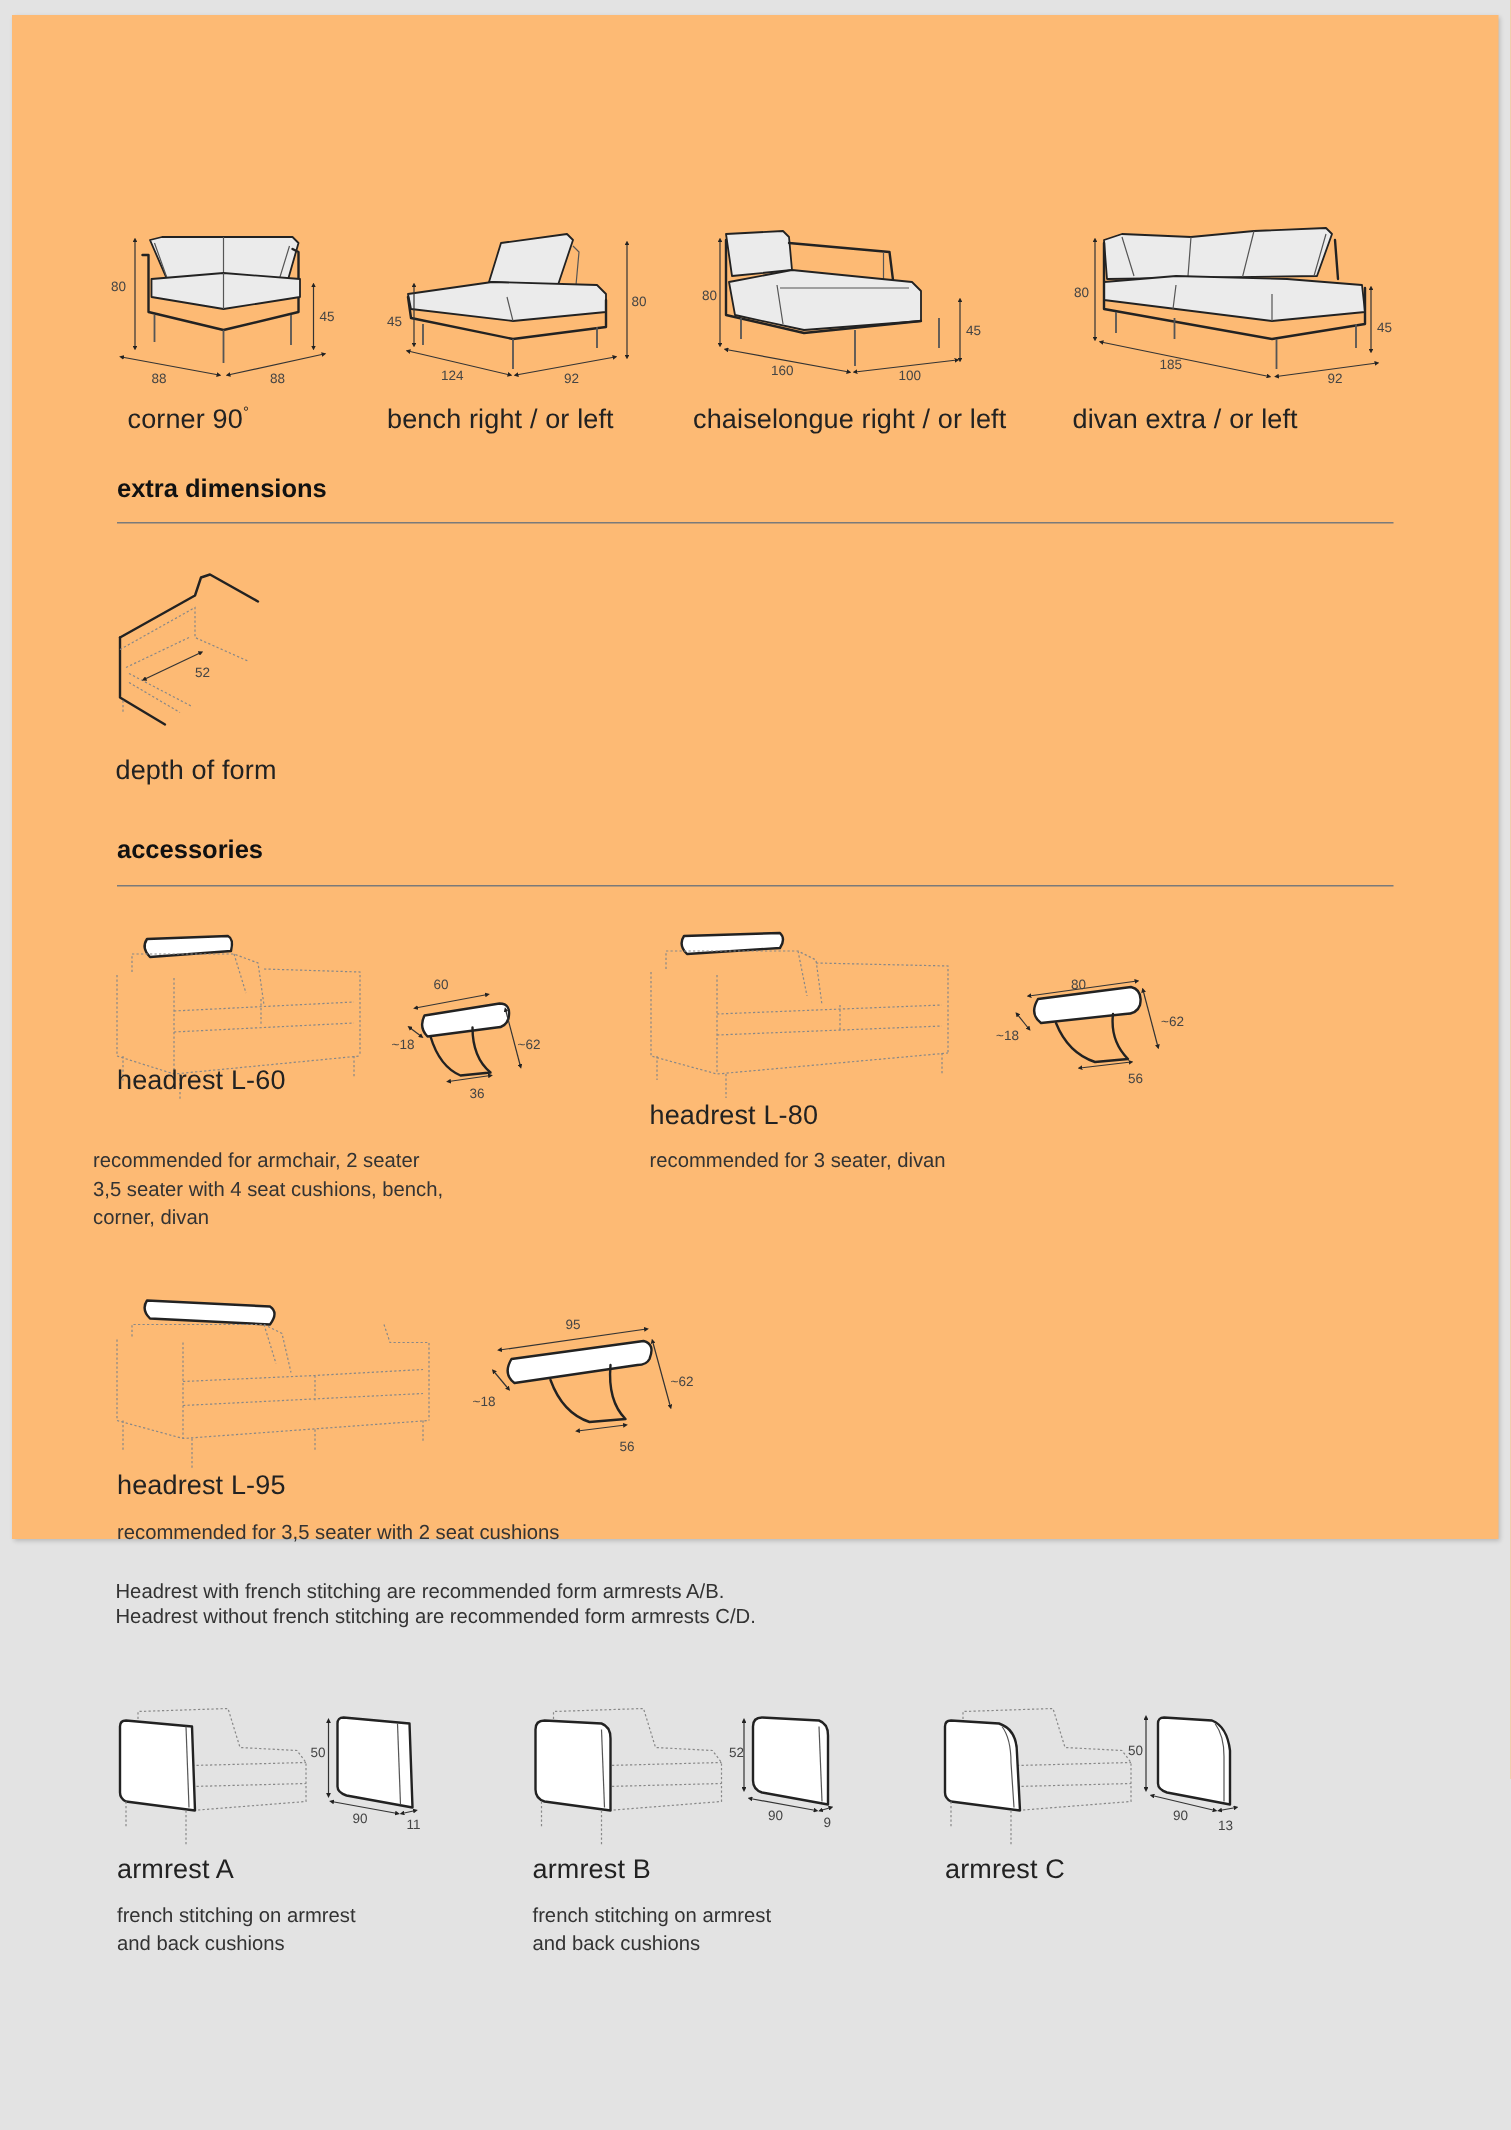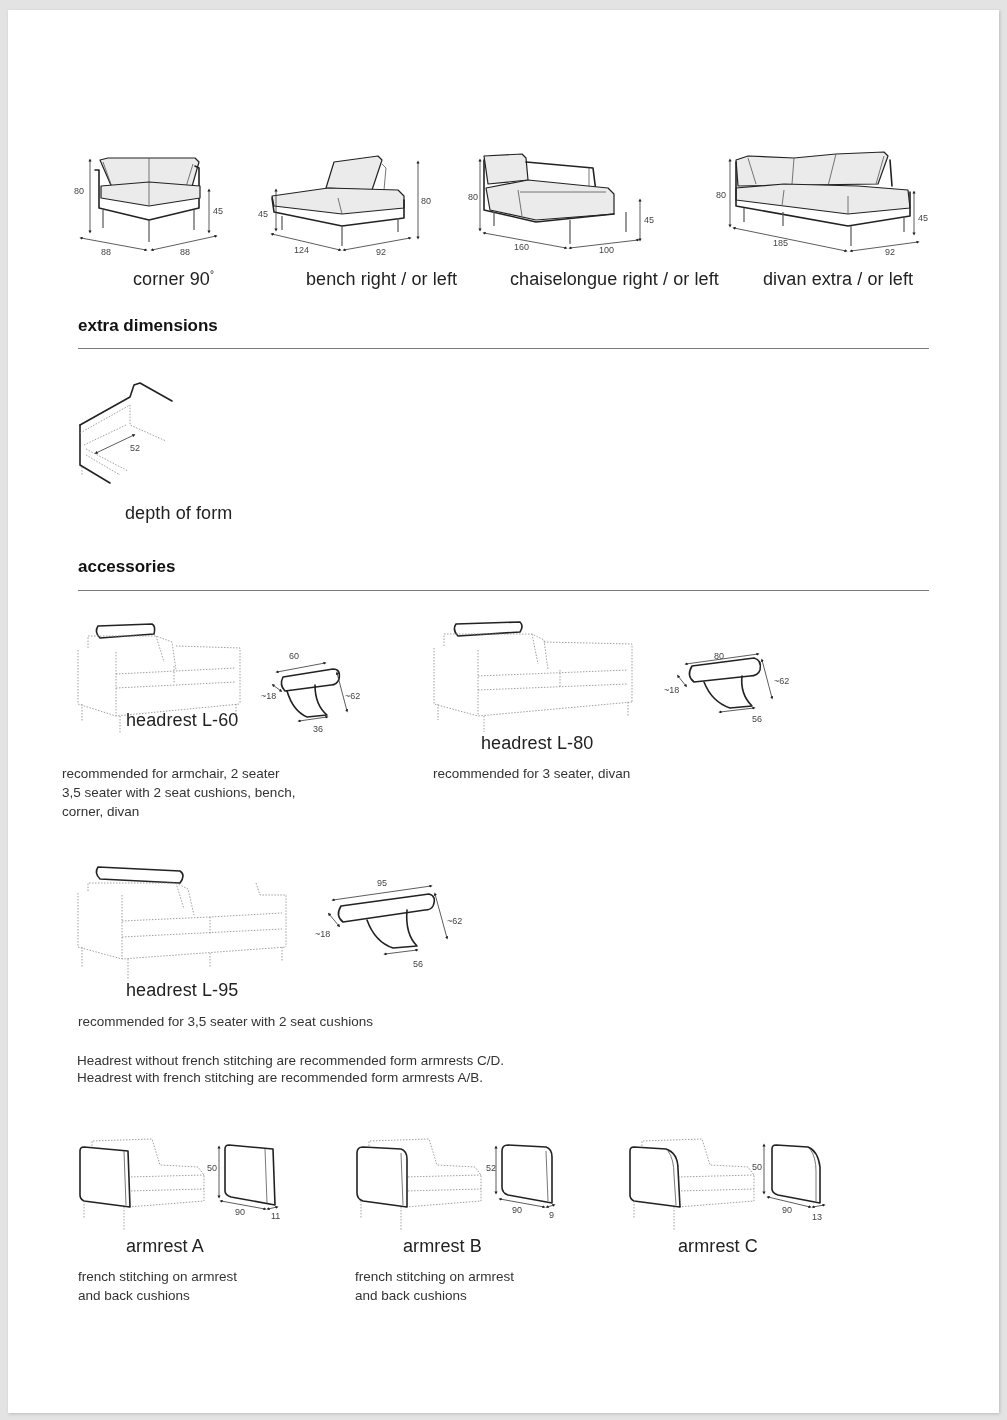--- a/index.html
+++ b/index.html
@@ -7,26 +7,26 @@
     width: 1007px; height: 1420px;
     background: #e3e3e3;
     position: relative;
     overflow: hidden;
     font-family: "Liberation Sans", sans-serif;
     color: #1a1a1a;
   }
   .page {
     position: absolute;
     left: 8px; top: 10px;
-    width: 991px; height: 1403px;
-    background: #ffffff;
+    width: 991px; height: 1016px;
+    background: #fdba74;
     box-shadow: 1px 1px 3px rgba(0,0,0,0.18);
   }
   .abs { position: absolute; }
-  .caption { font-size: 18px; color: #222; white-space: nowrap; letter-spacing: 0.1px; margin-left: 48px; }
+  .caption { font-size: 18px; color: #222; white-space: nowrap; letter-spacing: 0.1px; }
   .caption sup { font-size: 10px; }
   .section-title { font-size: 17px; font-weight: bold; color: #111; white-space: nowrap; }
   .rule { height: 1px; background: #7a7a7a; }
   .desc { font-size: 13.5px; color: #333; line-height: 19px; white-space: nowrap; }
   .note { font-size: 13.5px; color: #333; line-height: 17px; white-space: nowrap; }
   svg { position: absolute; overflow: visible; }
   svg text { font-family: "Liberation Sans", sans-serif; font-size: 9px; fill: #444; }
   .thick { stroke: #222; stroke-width: 1.6; fill: none; stroke-linejoin: round; stroke-linecap: round; }
   .thin { stroke: #555; stroke-width: 0.8; fill: none; }
   .fill { fill: #ebebeb; stroke: #222; stroke-width: 1.2; stroke-linejoin: round; }
@@ -171,21 +171,21 @@
     <line class="dim" x1="74" y1="18" x2="84" y2="56"></line>
     <text x="82" y="44">~62</text>
     <line class="dim" x1="10" y1="30" x2="18" y2="36"></line>
     <text x="-2" y="44">~18</text>
     <line class="dim" x1="36" y1="66" x="0" x2="64" y2="62"></line>
     <text x="50" y="77">36</text>
   </svg>
   <div class="abs caption" style="left:70px;top:700px;text-align:right;">headrest L-60</div>
   <div class="abs desc" style="left:54px;top:754px;">
     <div>recommended for armchair, 2 seater</div>
-    <div>3,5 seater with 2 seat cushions, bench,</div>
+    <div>3,5 seater with 4 seat cushions, bench,</div>
     <div>corner, divan</div>
   </div>
 
   <svg width="200" height="110" style="left:424px;top:610px;">
     <path class="thick" style="fill:#fff" d="M24,4 L88,2 Q92,6 88,12 L26,16 Q20,10 24,4 Z"></path>
     <path class="dot" d="M12,26 L12,14 L100,14 L112,20 L116,50 M100,14 L106,44 M112,22 L200,24 L200,82 M2,28 L2,84 L46,96 L200,82 M46,30 L46,96 M46,56 L196,50 M46,70 L196,64 M128,50 L128,68"></path>
     <line class="dot" x1="6" y1="84" x2="6" y2="100"></line>
     <line class="dot" x1="52" y1="96" x2="52" y2="112"></line>
     <line class="dot" x1="196" y1="82" x2="196" y2="96"></line>
   </svg>
@@ -225,22 +225,22 @@
     <text x="2" y="57">~18</text>
     <line class="dim" x1="72" y1="74" x2="104" y2="70"></line>
     <text x="100" y="87">56</text>
   </svg>
   <div class="abs caption" style="left:70px;top:970px;">headrest  L-95</div>
   <div class="abs desc" style="left:70px;top:1002px;">
     <div>recommended for 3,5 seater with 2 seat cushions</div>
   </div>
 
   <div class="abs note" style="left:69px;top:1042px;">
+    <div>Headrest with french stitching are recommended form armrests A/B.</div>
     <div>Headrest without french stitching are recommended form armrests C/D.</div>
-    <div>Headrest with french stitching are recommended form armrests A/B.</div>
   </div>
 
   <svg width="130" height="90" style="left:70px;top:1125px;">
     <path class="dot" d="M14,20 L14,6 L74,4 L82,30 L120,32 L126,40 L126,66 L50,72 M50,42 L126,40 M50,56 L126,54"></path>
     <path class="thick" style="fill:#fff" d="M2,16 Q2,12 6,12 L50,16 L52,72 L6,66 Q2,64 2,60 Z"></path>
     <line class="thin" x1="46" y1="16" x2="48" y2="70"></line>
     <line class="dot" x1="6" y1="66" x2="6" y2="84"></line>
     <line class="dot" x1="46" y1="72" x2="46" y2="96"></line>
   </svg>
   <svg width="80" height="90" style="left:205px;top:1135px;">

